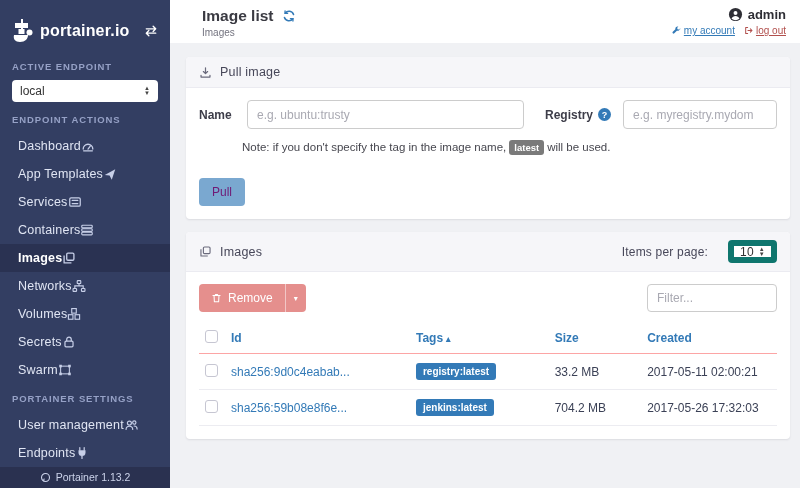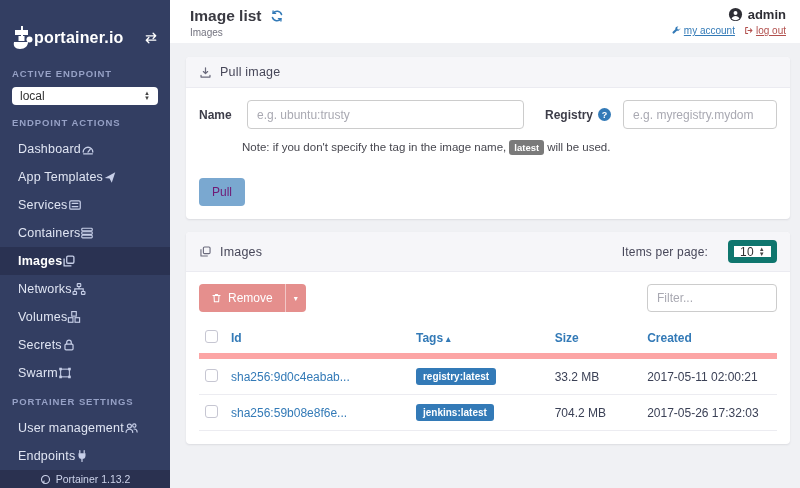--- a/index.html
+++ b/index.html
@@ -2,39 +2,39 @@
 <html><head>
 <meta charset="utf-8">
 <style>
   * { box-sizing: border-box; margin: 0; padding: 0; }
   html,body { width:800px; height:488px; overflow:hidden; }
   body { font-family:"Liberation Sans", sans-serif; font-size:12px; }
   .app { display:flex; width:800px; height:488px; background:#eef0f3; }
 
   
   .sidebar { width:170px; flex-shrink:0; background:#333e62; color:#dbe0f0; display:flex; flex-direction:column; }
-  .logo-row { display:flex; align-items:center; padding:26px 12px 9px; }
+  .logo-row { display:flex; align-items:center; gap:6px; padding:19px 12px 9px; }
   .logo-text { font-size:16px; font-weight:bold; color:#fff; letter-spacing:.2px; }
   .toggle-btn { margin-left:auto; color:#fff; cursor:pointer; display:flex; }
   .side-label { font-size:9.5px; font-weight:bold; letter-spacing:.9px; color:#96a1c6; padding:9px 12px 5px; }
   .endpoint-select { margin:3px 12px 3px; background:#fff; color:#333; border-radius:4px; height:27px;
     display:flex; align-items:center; justify-content:space-between; padding:0 8px; cursor:pointer; }
   .updown { display:flex; flex-direction:column; line-height:5px; font-size:6px; color:#444; }
   .nav { margin-top:2px; }
   .nav-item { display:flex; align-items:center; height:28px;
     padding:0 15px 0 18px; font-size:12.5px; color:#e0e5f3; cursor:pointer; }
   .nav-item .ni-label { letter-spacing:.2px; }
   .nav-item.active { background:#2a3252; color:#fff; font-weight:bold; }
   .nav-icon { color:#c7cfe8; display:flex; }
   .sidebar-footer { margin-top:auto; background:#2a3150; height:26px; display:flex; align-items:center;
     justify-content:center; gap:5px; font-size:10.5px; color:#ccd3ea; }
 
   
   .main { flex:1; display:flex; flex-direction:column; min-width:0; }
-  .topbar { background:#fff; padding:7px 14px 5px 20px; display:flex; justify-content:space-between; }
+  .topbar { background:#fff; padding:7px 14px 5px 32px; display:flex; justify-content:space-between; }
   .title-row { display:flex; align-items:center; gap:8px; font-size:15.5px; font-weight:bold; color:#3a3a42; }
   .refresh { color:#337ab7; cursor:pointer; display:flex; }
   .breadcrumb { font-size:10px; color:#73737f; margin-top:2px; }
   .user-box { text-align:right; }
   .user-row { display:flex; align-items:center; justify-content:flex-end; gap:5px; font-size:13px; font-weight:bold; color:#2e2e35; }
   .user-links { display:flex; justify-content:flex-end; gap:9px; font-size:10px; margin-top:3px; }
   .link-account { color:#337ab7; text-decoration:underline; display:flex; align-items:center; gap:3px; cursor:pointer; }
   .link-logout { color:#b2504d; text-decoration:underline; display:flex; align-items:center; gap:3px; cursor:pointer; }
 
   .content { flex:1; background:#f0f1f4; padding:14px 10px 12px 16px; overflow:hidden; }
@@ -69,21 +69,21 @@
   .pp-select { border:6px solid #0f766e; border-radius:4px; background:#fff; height:23px; display:flex; align-items:center;
     gap:5px; padding:0 6px; cursor:pointer; color:#333; }
 
   .toolbar { display:flex; justify-content:space-between; align-items:flex-start; }
   .btn-remove { display:flex; background:#e58f8d; color:#fff; border-radius:4px; overflow:hidden; cursor:default; }
   .btn-remove .rm-main { display:flex; align-items:center; gap:6px; padding:7px 12px; font-size:12px; }
   .btn-remove .rm-caret { display:flex; align-items:center; padding:0 8px; border-left:1px solid rgba(255,255,255,.5); font-size:8px; }
   .filter-input { width:130px; height:28px; }
 
   table.img-table { width:100%; border-collapse:collapse; margin-top:11px; font-size:12px; }
-  .img-table th { text-align:left; color:#337ab7; font-weight:bold; padding:7px 6px; border-bottom:6px solid #fca5a5; cursor:pointer; }
+  .img-table th { text-align:left; color:#337ab7; font-weight:bold; padding:7px 6px; border-bottom:1px solid #fca5a5; cursor:pointer; }
   .img-table td { padding:9px 6px; border-bottom:1px solid #ececf1; color:#3b4156; }
   .col-cb { width:26px; }
   .col-id { width:32%; }
   .col-tags { width:24%; }
   .col-size { width:16%; }
   .cb { width:13px; height:13px; border:1px solid #c6c6d2; border-radius:3px; background:#fff; display:inline-block; cursor:pointer; }
   .id-link { color:#337ab7; cursor:pointer; }
   .badge-blue { background:#337ab7; color:#fff; font-size:10px; font-weight:bold; padding:3px 7px; border-radius:3px; display:inline-block; }
   .sort-caret { font-size:9px; color:#337ab7; margin-left:3px; }
   svg { display:block; }

